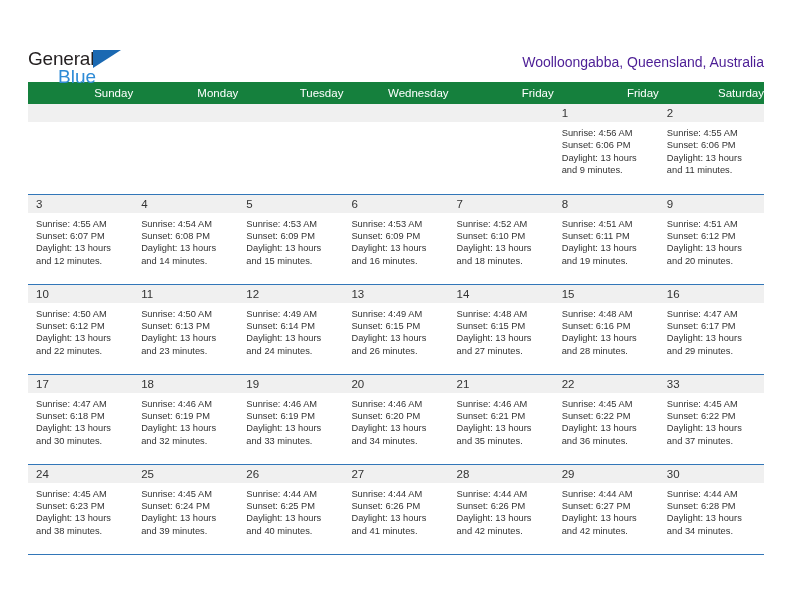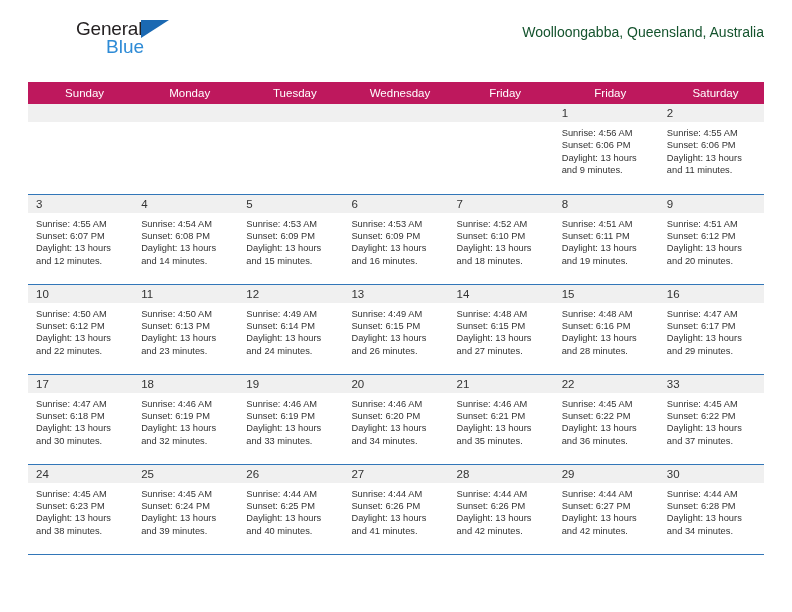--- a/index.html
+++ b/index.html
@@ -15,23 +15,22 @@
     width: 792px;
     height: 612px;
     padding: 0 28px;
   }
 
   
   .topbar {
     display: flex;
     align-items: flex-start;
     justify-content: space-between;
-    padding-top: 14px;
+    padding-top: 44px;
     height: 74px;
-    margin-left: 48px;
   }
   .logo {
     position: relative;
     width: 120px;
     height: 46px;
     padding-top: 4px;
   }
   .logo-row1 {
     display: flex;
     align-items: flex-start;
@@ -62,38 +61,38 @@
   .titles { text-align: right; padding-top: 2px; }
   .cal-title {
     font-size: 26px;
     font-weight: normal;
     color: #222222;
     line-height: 32px;
     letter-spacing: 0.2px;
   }
   .cal-sub {
     font-size: 14px;
-    color: #14532d;
+    color: #4c1d95;
     line-height: 20px;
     margin-top: 6px;
   }
 
   
   .calendar {
     width: 736px;
     margin-top: 8px;
     border-collapse: collapse;
     table-layout: fixed;
   }
   .calendar th {
-    background: #be185d;
+    background: #15803d;
     color: #ffffff;
     font-size: 11.5px;
     font-weight: normal;
-    text-align: center;
+    text-align: right;
     padding: 5px 0 5px 8px;
     height: 21px;
     line-height: 12px;
   }
   .calendar td {
     width: 105.14px;
     height: 90px;
     vertical-align: top;
     padding: 0;
     border-bottom: 1px solid #3276b8;

